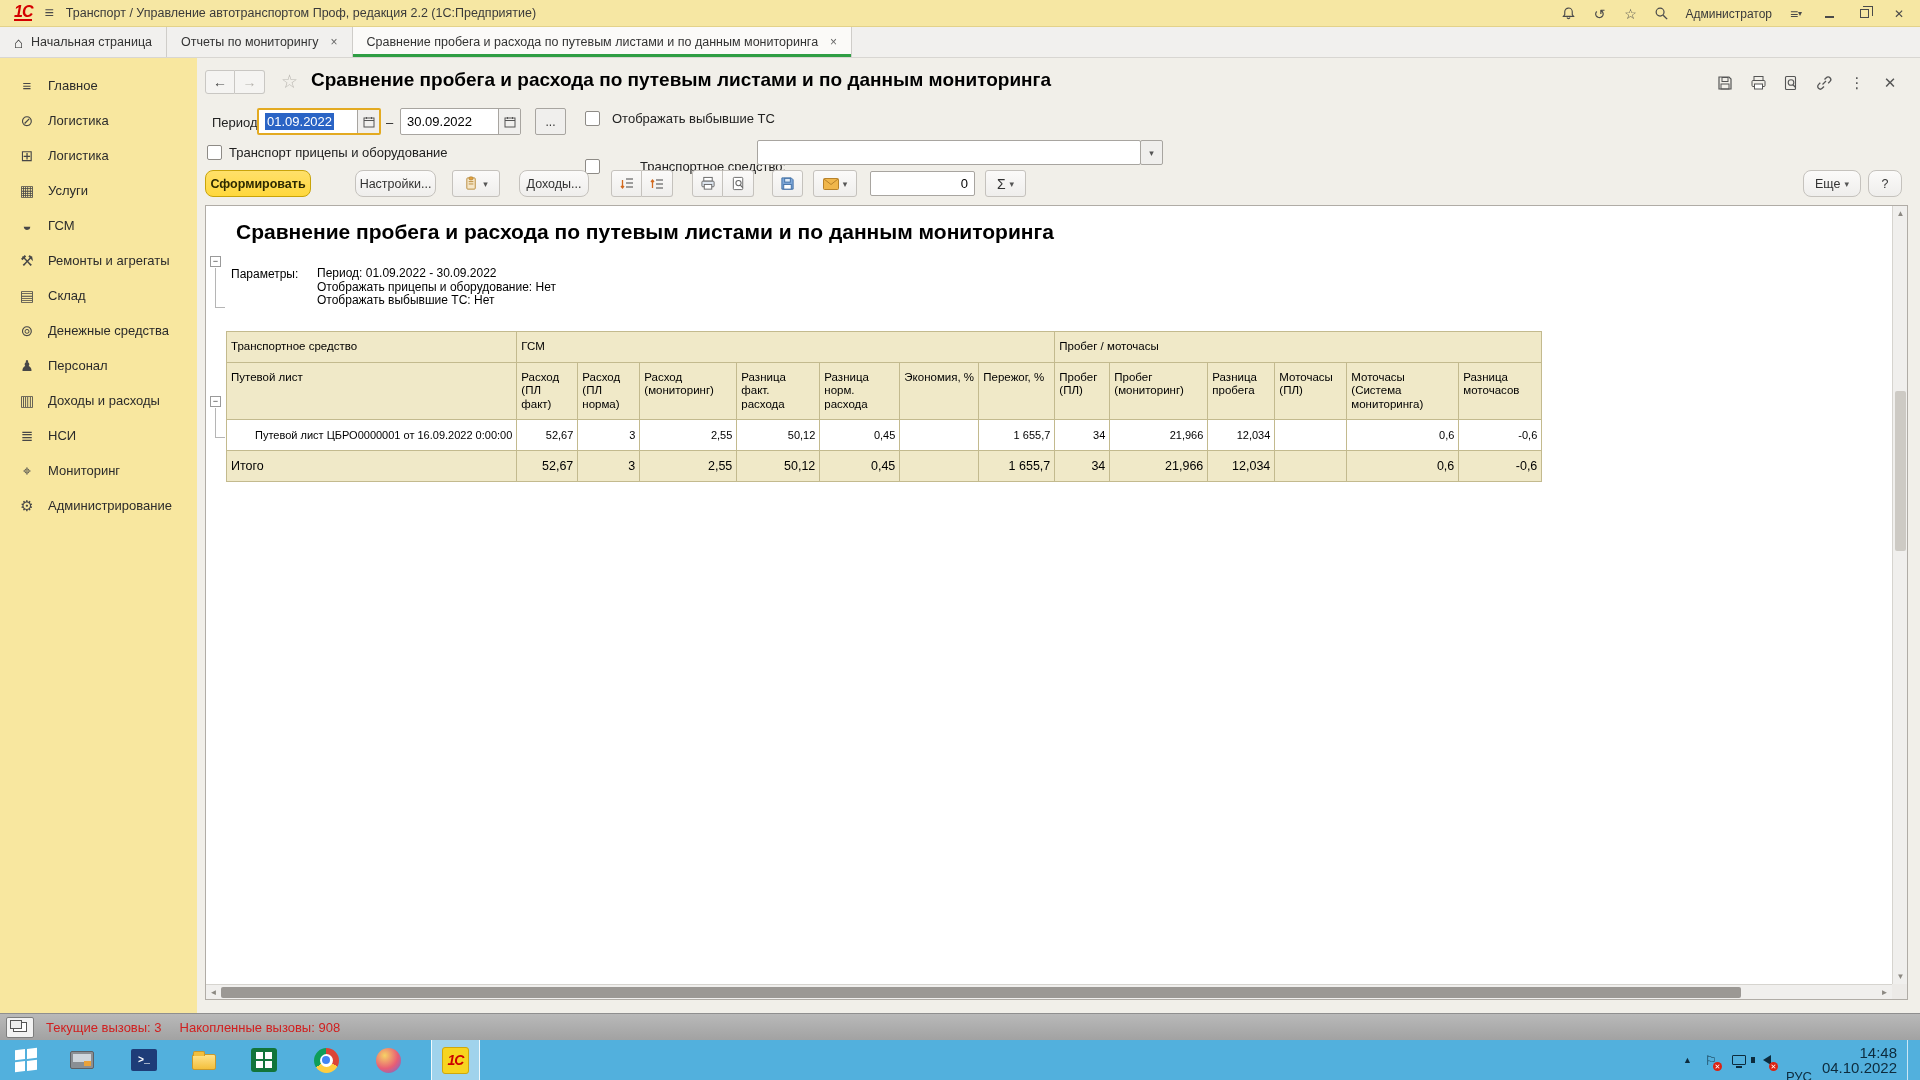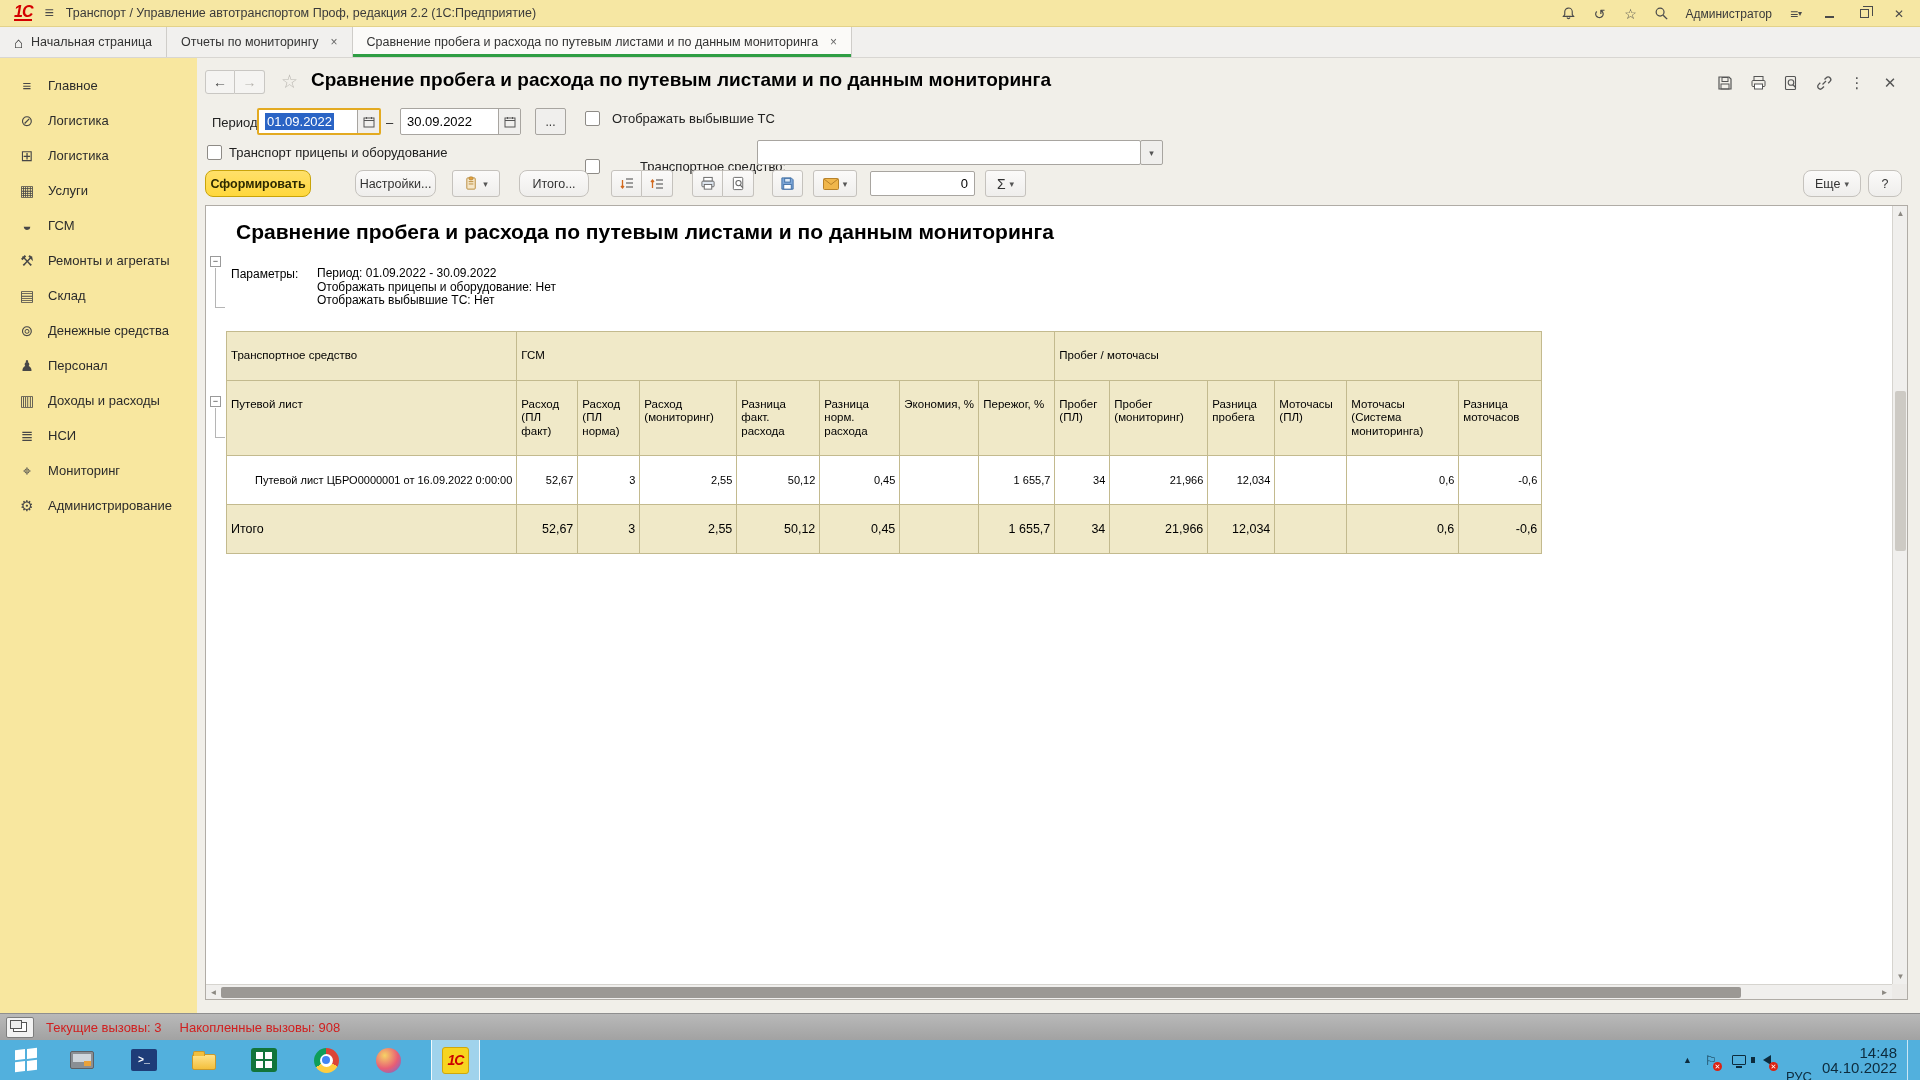--- a/index.html
+++ b/index.html
@@ -75,21 +75,21 @@
   
   .report-panel{position:absolute;left:8px;top:147px;right:12px;bottom:13px;background:#fff;border:1px solid #b0aca6;}
   .rp-inner{position:absolute;left:0;top:0;right:15px;bottom:15px;overflow:hidden;}
   .rpt-title{position:absolute;left:30px;top:14px;font-size:21px;font-weight:bold;color:#000;white-space:nowrap;}
   .expander{position:absolute;width:11px;height:11px;border:1px solid #9a9a9a;background:#fff;font-size:9px;line-height:9px;text-align:center;color:#333;z-index:3;}
   .tree-v{position:absolute;border-left:1px solid #b5b5b5;width:0;}
   .tree-h{position:absolute;border-top:1px solid #b5b5b5;height:0;}
   .params-label{position:absolute;left:25px;top:61px;font-size:12px;color:#000;}
   .params-lines{position:absolute;left:111px;top:61px;font-size:12px;color:#000;line-height:13.5px;}
   .rtable{position:absolute;left:20px;top:125px;border-collapse:collapse;table-layout:fixed;}
-  .rtable th,.rtable td{border:1px solid #c3ba8e;padding:17px 4px;vertical-align:top;overflow:hidden;}
+  .rtable th,.rtable td{border:1px solid #c3ba8e;padding:8px 4px;vertical-align:top;overflow:hidden;}
   .rtable th{background:var(--tbl-head);font-weight:normal;font-size:11.5px;text-align:left;line-height:13.5px;}
   .rtable tr.gh th{height:17px;}
   .rtable td{font-size:11px;line-height:14px;white-space:nowrap;}
   .rtable .num{text-align:right;}
   .rtable tr.r-group td{background:var(--tbl-head);}
   .rtable tr.r-detail td{background:#fff;}
   .rtable tr.r-detail td.lbl{padding-left:28px;}
   .rtable tr.r-total td{background:var(--tbl-head);font-size:12.5px;height:18px;}
   
   .vscroll{position:absolute;right:0;top:0;bottom:15px;width:15px;background:#f0efed;border-left:1px solid #d6d4cf;}
@@ -338,21 +338,21 @@
       <button class="tbbtn" style="left:158px;width:81px;">Настройки...</button>
       <span class="tbico solo" style="left:255px;width:48px;">
         <svg width="15" height="15" viewBox="0 0 16 16">
             <rect x="3" y="2" width="9" height="12" rx="1" fill="#f5e6c8" stroke="#b98a3a"></rect>
             <rect x="5.5" y="1" width="4" height="3" rx="1" fill="#e9a23b" stroke="#b98a3a"></rect>
             <line x1="5" y1="6" x2="10" y2="6" stroke="#b98a3a"></line>
             <line x1="5" y1="8.5" x2="10" y2="8.5" stroke="#b98a3a"></line>
           </svg>
         <span class="ddarrow">▾</span>
       </span>
-      <button class="tbbtn" style="left:322px;width:70px;">Итого...</button>
+      <button class="tbbtn" style="left:322px;width:70px;">Доходы...</button>
       <span class="tbico pair-l" style="left:414px;width:31px;">
         <svg width="14" height="14" viewBox="0 0 14 14">
             <line x1="6" y1="2" x2="13" y2="2" stroke="#777" stroke-width="1.4"></line>
             <line x1="6" y1="6" x2="13" y2="6" stroke="#777" stroke-width="1.4"></line>
             <line x1="6" y1="10" x2="13" y2="10" stroke="#777" stroke-width="1.4"></line>
             <path d="M2.5 3v8M1 9l1.5 2L4 9" fill="none" stroke="#d2691e" stroke-width="1.3"></path>
           </svg>
       </span>
       <span class="tbico pair-r" style="left:445px;width:31px;">
         <svg width="14" height="14" viewBox="0 0 14 14">

